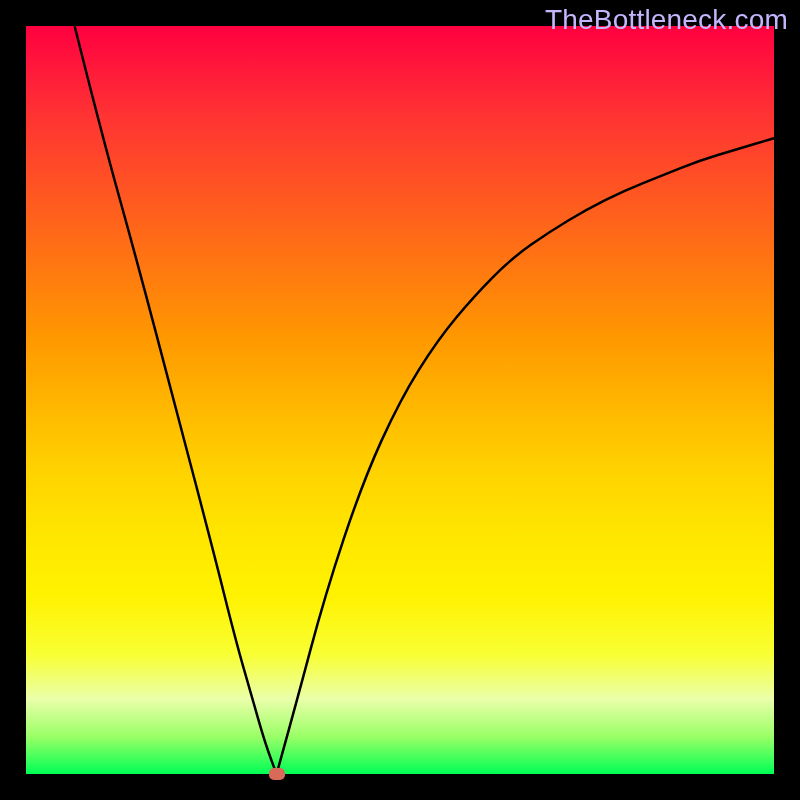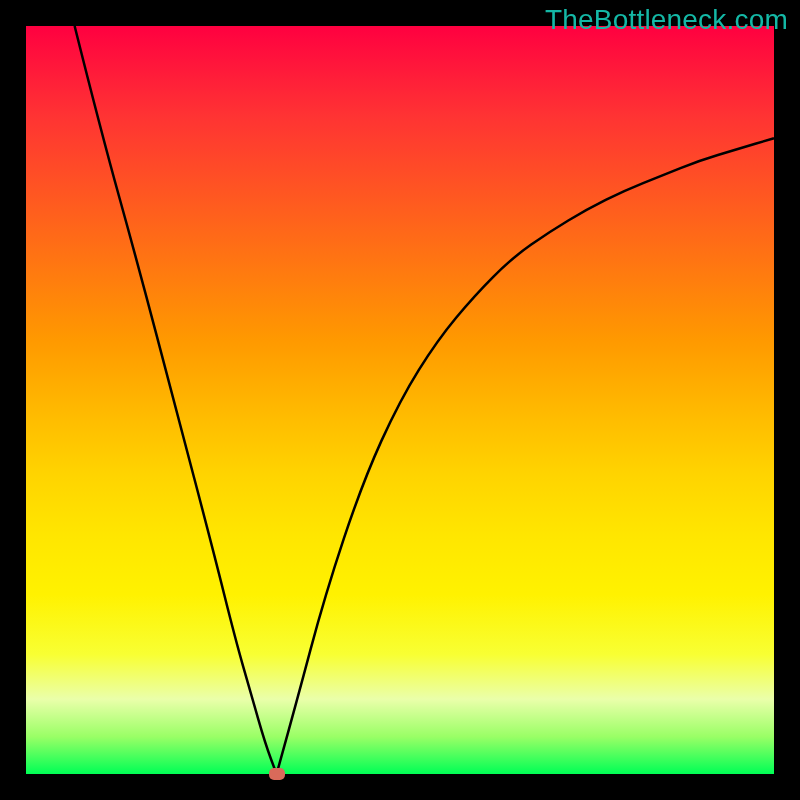--- a/index.html
+++ b/index.html
@@ -38,21 +38,21 @@
       #f8ff33 84%,
       #eaffaa 90%,
       #9aff66 95%,
       #00ff55 100%
     );
   }
   .watermark {
     position: absolute;
     top: 4px;
     right: 12px;
-    color: #14b8a6;
+    color: #c4b5fd;
     font-size: 28px;
     font-weight: 400;
     letter-spacing: 0.2px;
     user-select: none;
   }
   svg.curve {
     position: absolute;
     inset: 0;
     width: 100%;
     height: 100%;

